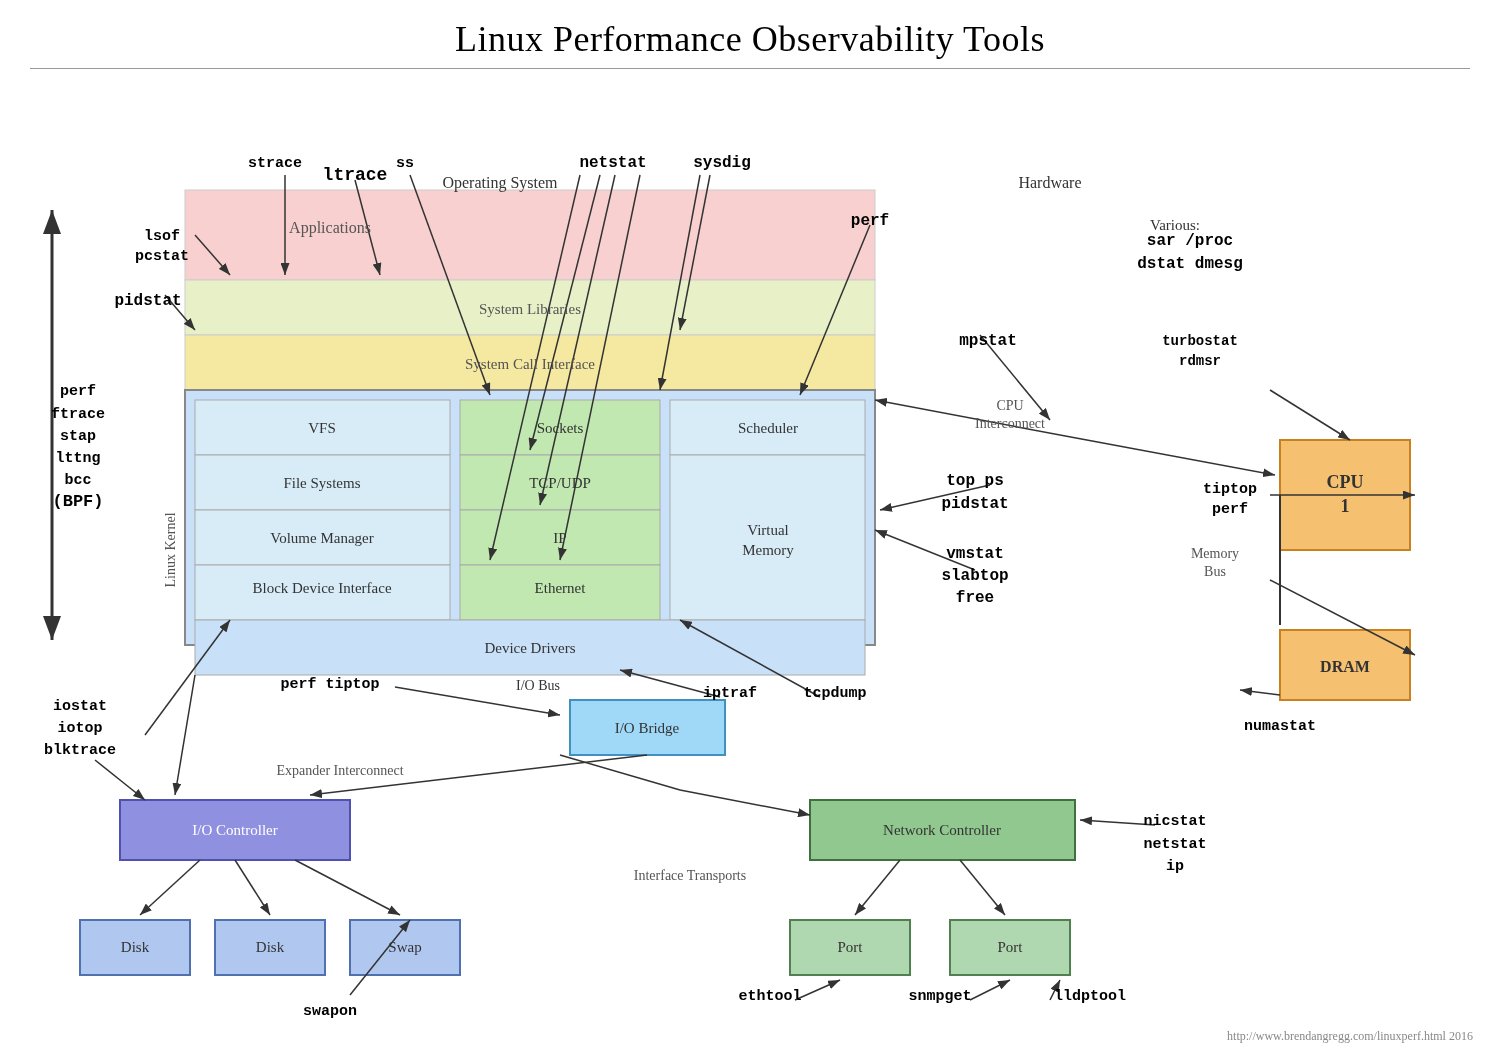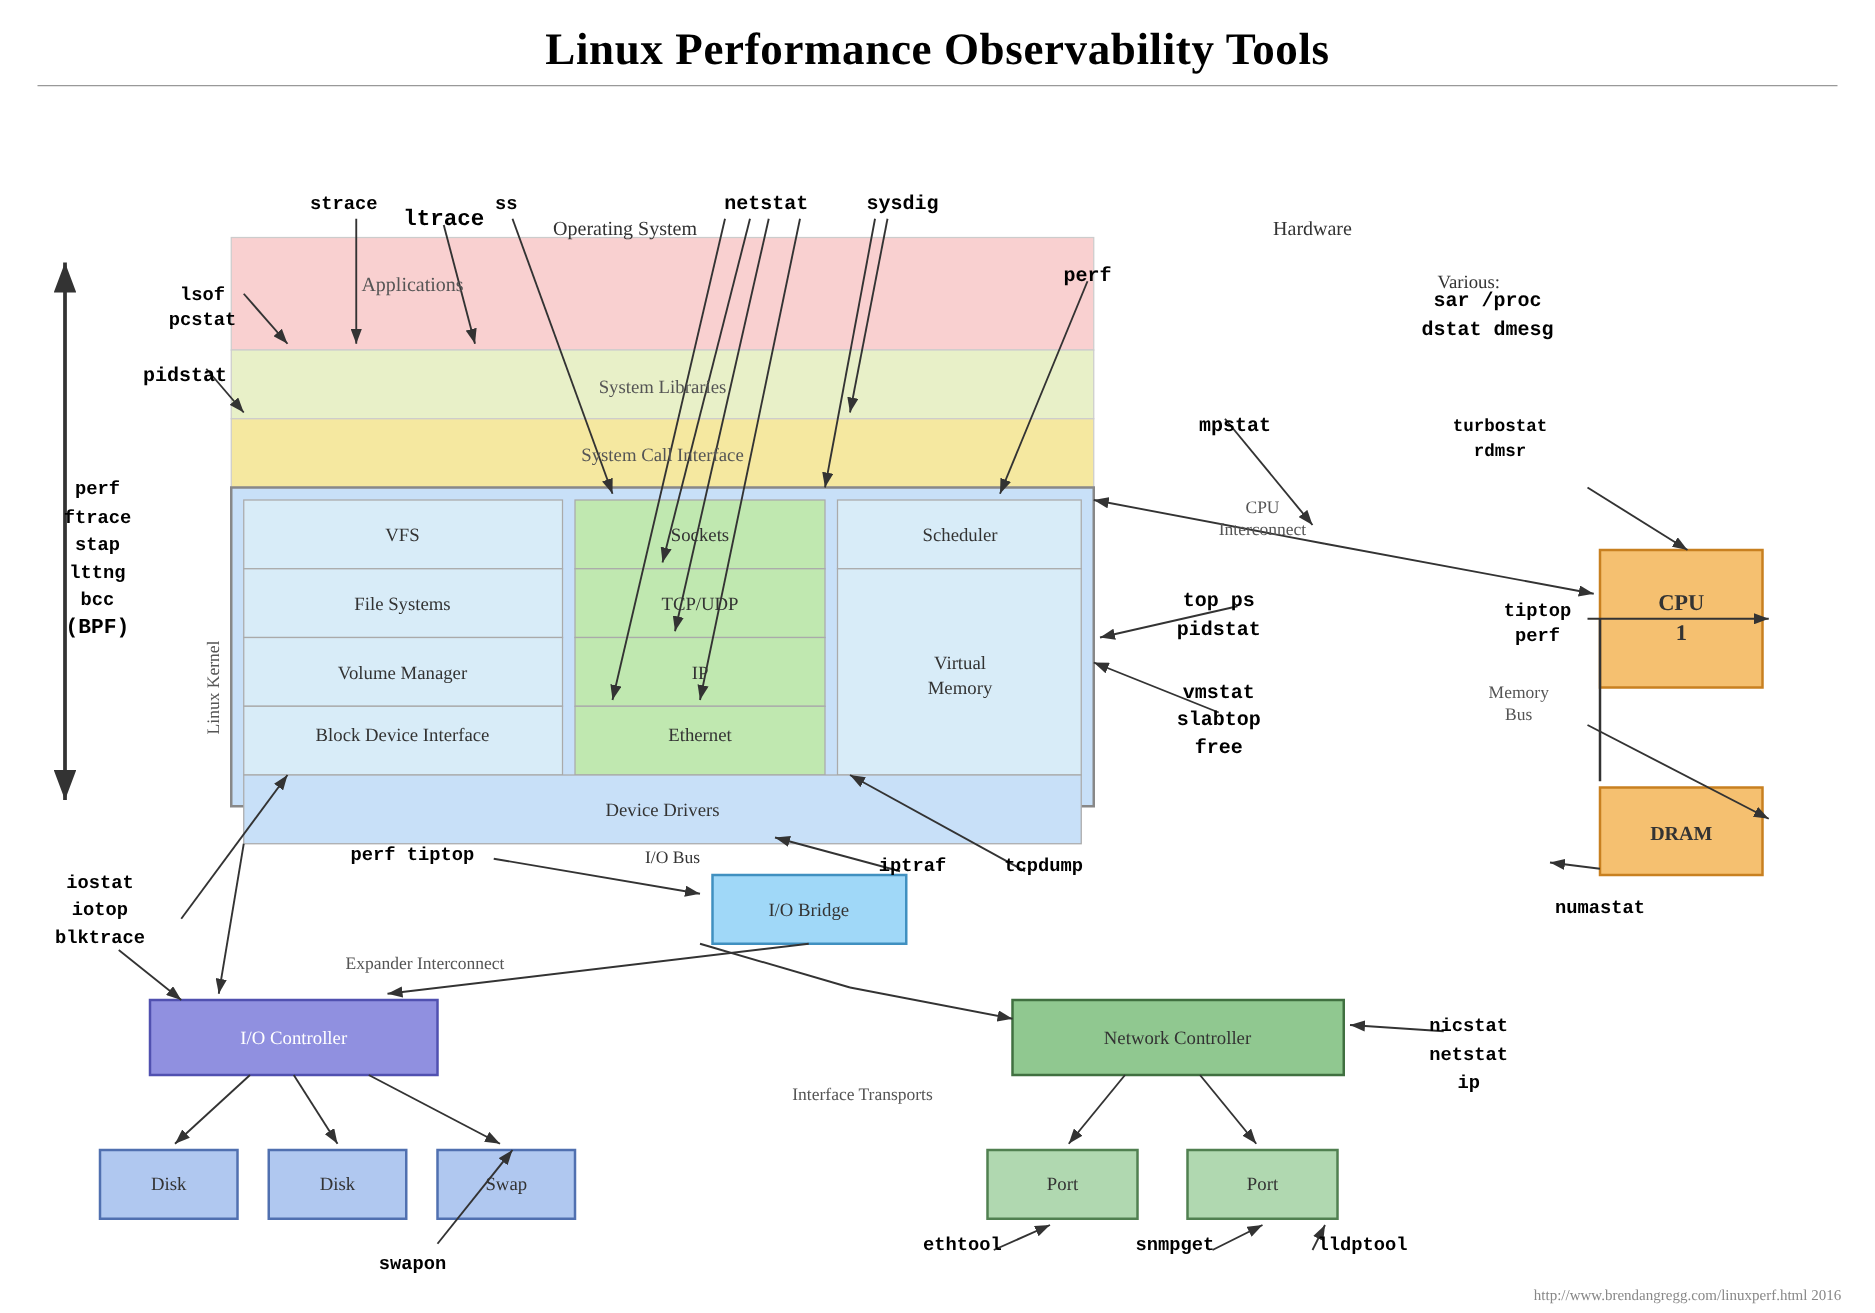--- a/index.html
+++ b/index.html
@@ -7,21 +7,21 @@
       background: #fff;
       font-family: Georgia, 'Times New Roman', serif;
       width: 1500px;
       height: 1050px;
       overflow: hidden;
       position: relative;
     }
     .page-title {
       text-align: center;
       font-size: 36px;
-      font-weight: bold;
+      font-weight: normal;
       padding: 18px 0 8px 0;
       letter-spacing: 0.5px;
     }
     .divider {
       border: none;
       border-top: 1px solid #999;
       margin: 0 30px 0 30px;
     }
     .diagram-area {
       position: absolute;

